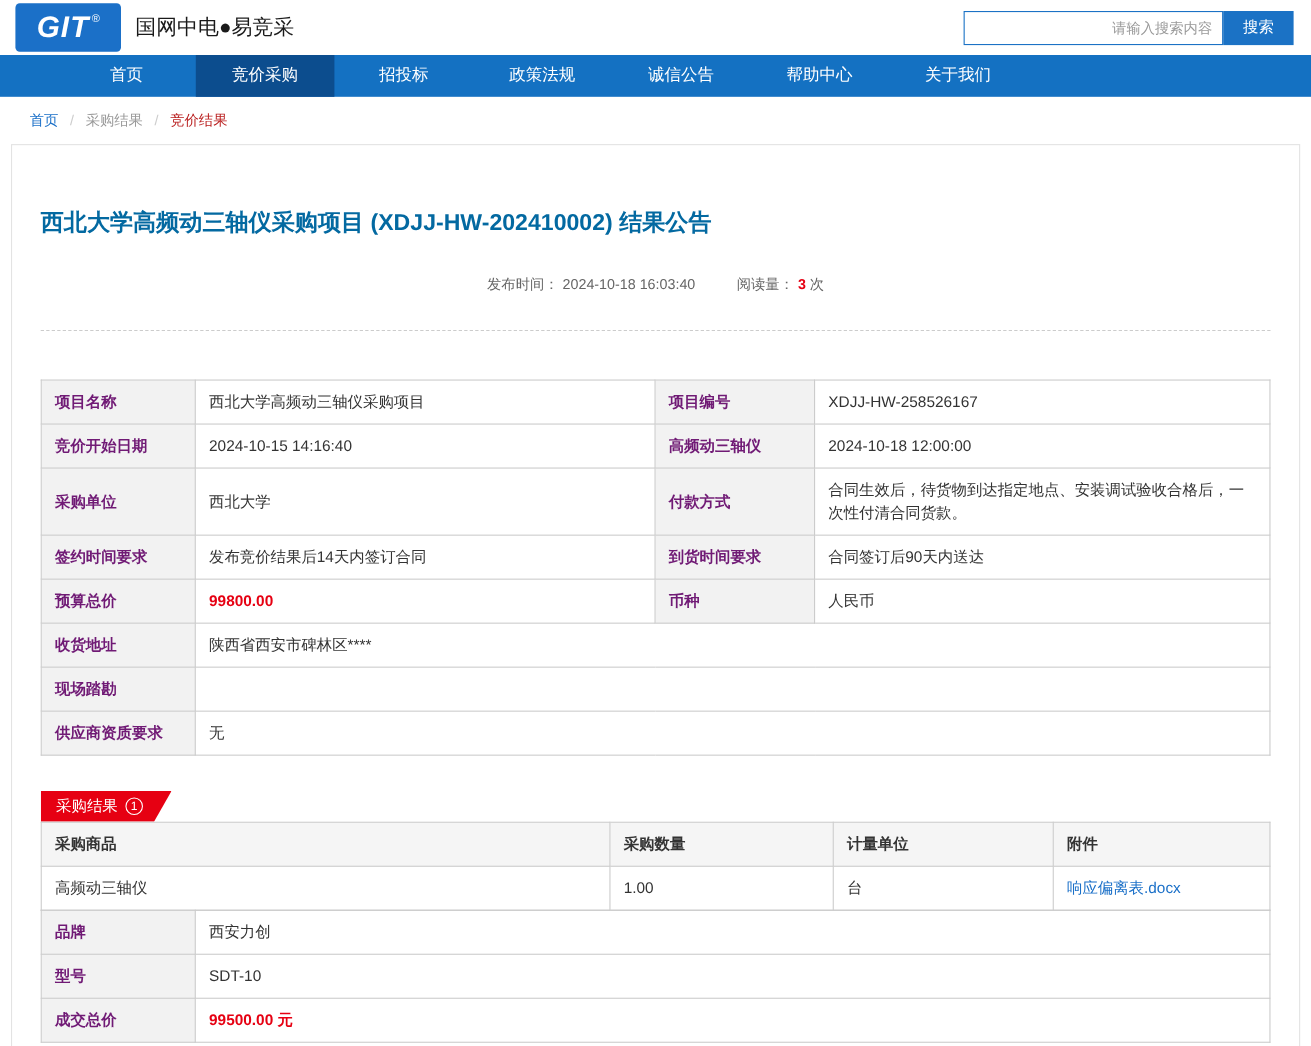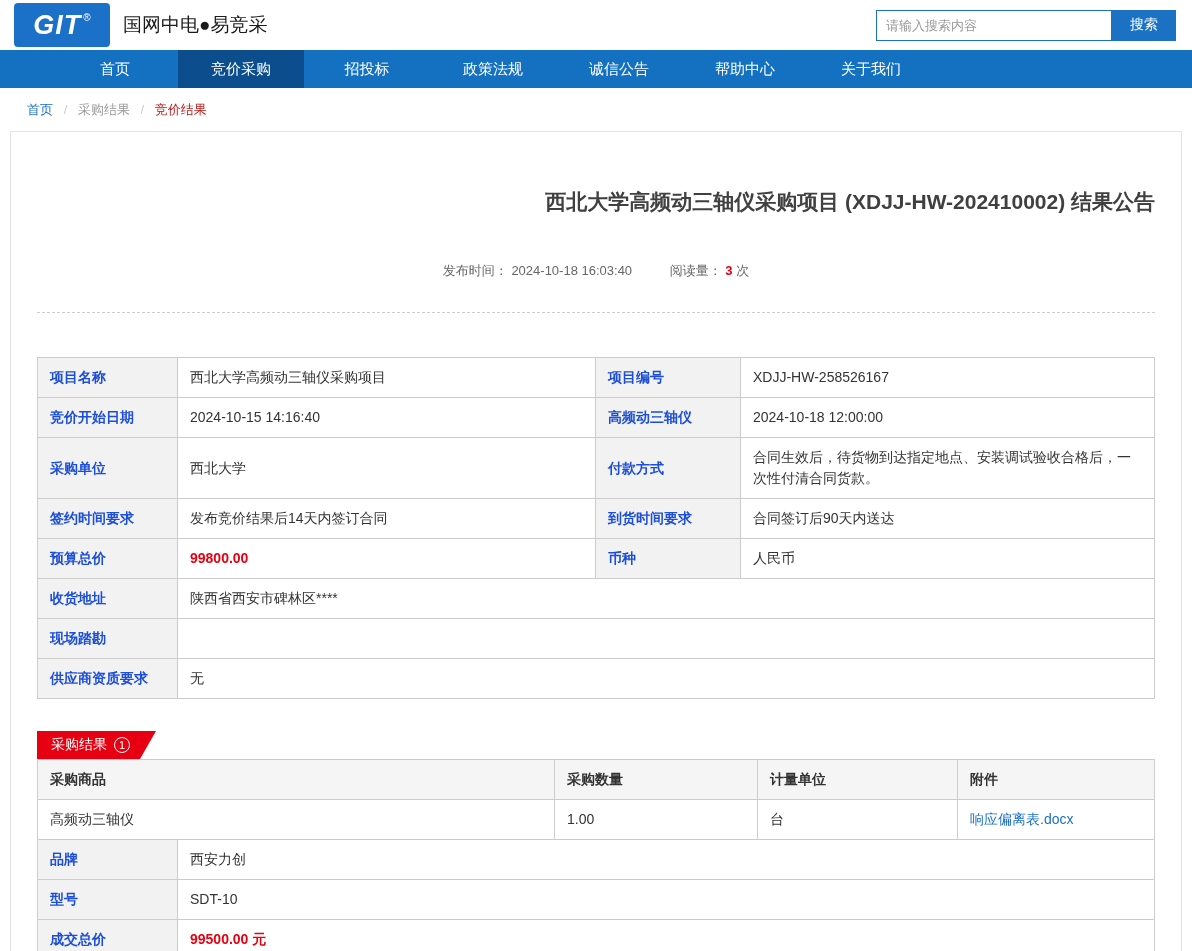--- a/index.html
+++ b/index.html
@@ -46,20 +46,21 @@
   }
   .search-area { display: flex; align-items: center; }
   .search-area input {
     width: 236px;
     height: 31px;
     border: 1px solid #1b72c5;
     padding: 0 9px;
     font-size: 13px;
     color: #333;
     outline: none;
+    text-align: right;
   }
   .search-area input::placeholder { color: #999; }
   .search-area button {
     width: 64px;
     height: 31px;
     background: #1b72c5;
     color: #fff;
     border: none;
     font-size: 14px;
     cursor: pointer;
@@ -95,44 +96,44 @@
   .bc-cur { color: #b91c1c; text-align: center; }
 
   
   .card {
     margin: 2px 10px 18px 10px;
     border: 1px solid #e3e3e3;
     background: #fff;
     padding: 56px 26px 26px 26px;
   }
   .ann-title {
-    text-align: right;
+    text-align: left;
     font-size: 21px;
     font-weight: bold;
-    color: #404040;
-    margin-bottom: 46px;
+    color: #0369a1;
+    margin-bottom: 34px;
   }
   .ann-meta {
     text-align: center;
     font-size: 13px;
     color: #666;
     padding-bottom: 32px;
     border-bottom: 1px dashed #ccc;
   }
   .ann-meta .views-label { margin-left: 34px; }
   .red { color: #e60012; }
   .meta-count { font-weight: bold; }
 
   
   table { width: 100%; border-collapse: collapse; font-size: 14px; }
   td, th { border: 1px solid #ccc; padding: 9px 12px; text-align: left; vertical-align: middle; line-height: 1.5; }
   .lbl {
     background: #f2f2f2;
     font-weight: bold;
-    color: #1d4ed8;
+    color: #701a75;
   }
   .info-table { margin-top: 44px; }
   .price { color: #e60012; font-weight: bold; }
 
   
   .result-badge-wrap { margin-top: 32px; }
   .result-badge {
     display: inline-flex;
     align-items: center;
     gap: 7px;

